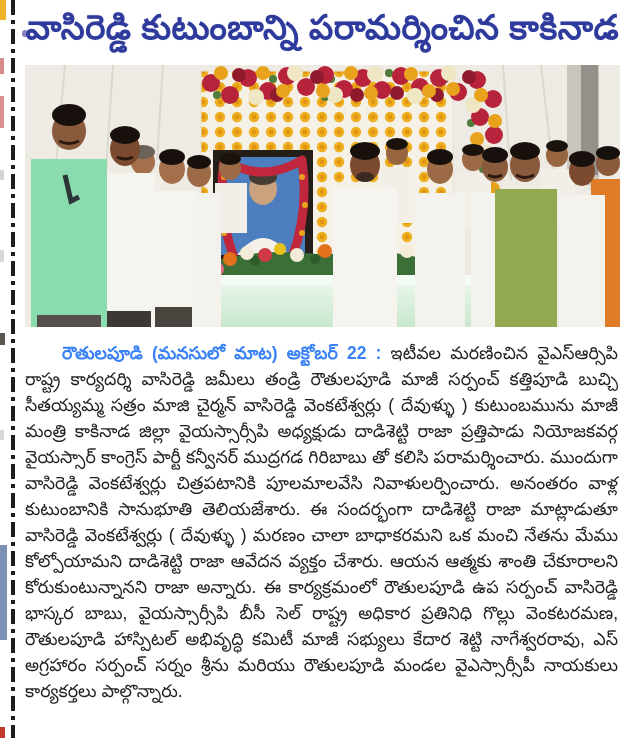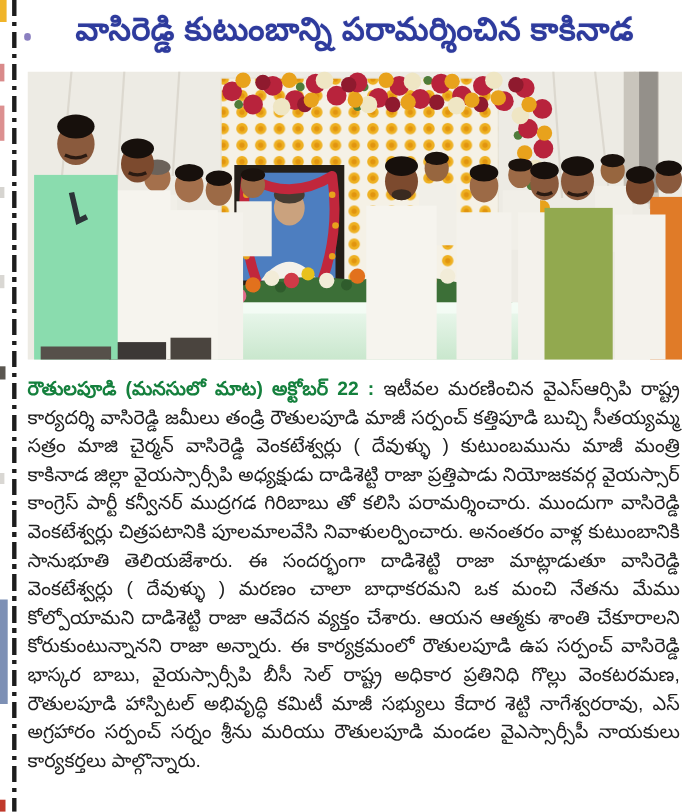--- a/index.html
+++ b/index.html
@@ -12,33 +12,33 @@
   .divider{
     position:absolute;left:11px;top:0;width:4px;height:738px;
     background:repeating-linear-gradient(180deg,
       #1d1d1d 0 15px, transparent 15px 20px,
       #1d1d1d 20px 24px, transparent 24px 29px);
   }
   .frag{position:absolute;}
   .content{position:absolute;left:25px;top:0;width:595px;}
   .headline{
     margin:6px 0 0;text-align:center;font-weight:bold;
-    font-size:29px;line-height:43px;color:#2e3b9d;
+    font-size:34px;line-height:43px;color:#2e3b9d;
     text-shadow:0 0 1px rgba(46,59,157,.35);
     letter-spacing:.5px;
   }
   .hl-line{display:block;}
   .photo-fig{margin:16px 0 0;width:595px;height:262px;display:block;}
   .photo-fig svg{display:block;}
   .body-text{
     margin:13px 0 0;width:593px;
     font-size:17.5px;line-height:26px;color:#1f1f1f;
     text-align:justify;
   }
-  .body-text strong{font-weight:bold;color:#15803d;}
+  .body-text strong{font-weight:bold;color:#3b82f6;margin-left:37px;}
 </style>
 </head>
 <body>
 
 <div class="page">
 
   <div class="frag" style="left:0;top:0;width:6px;height:20px;background:#f0b429;"></div>
   <div class="frag" style="left:22px;top:30px;width:6px;height:7px;background:#8a7fc0;border-radius:3px;"></div>
   <div class="frag" style="left:0;top:58px;width:4px;height:16px;background:#d98a8a;"></div>
   <div class="frag" style="left:0;top:96px;width:4px;height:32px;background:#dc9090;"></div>

